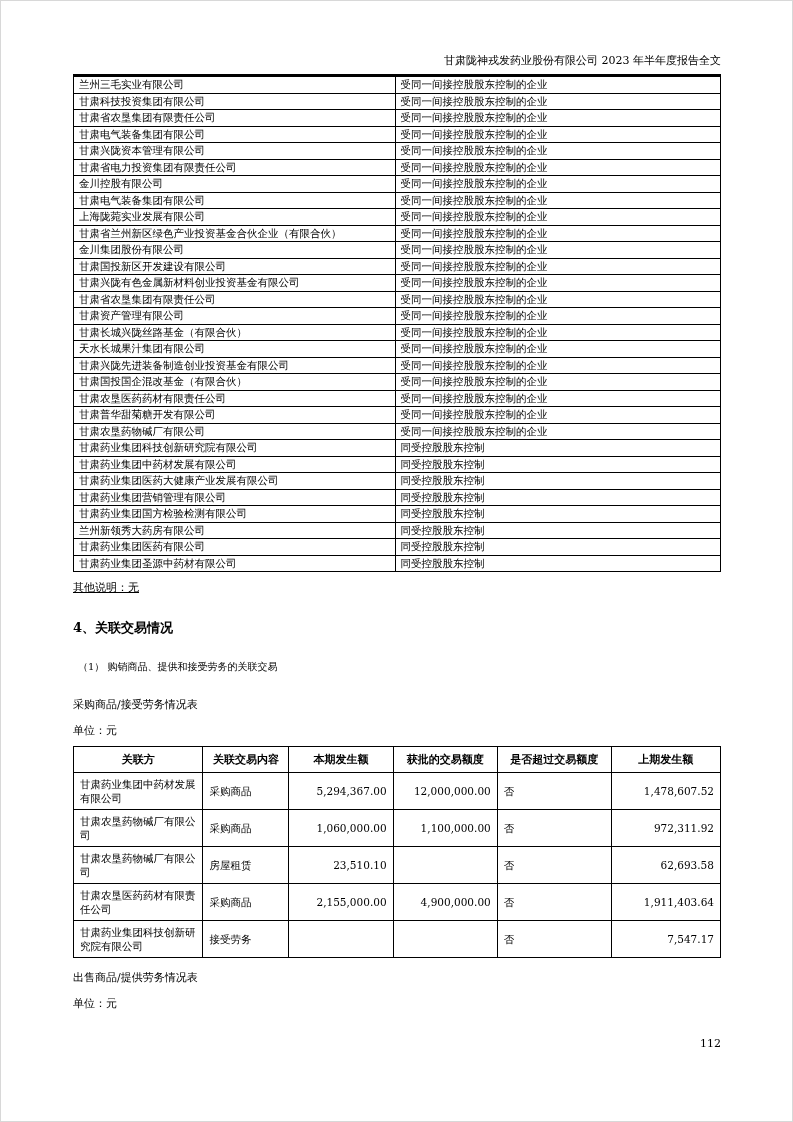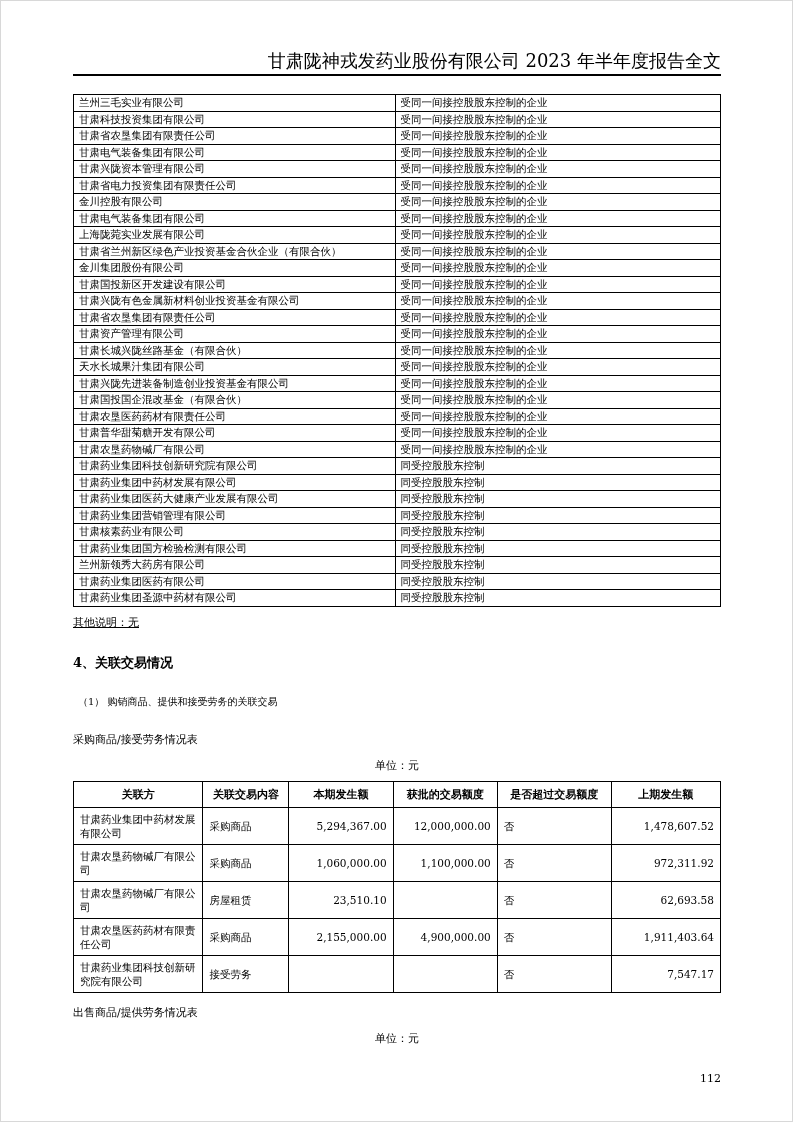--- a/index.html
+++ b/index.html
@@ -9,40 +9,40 @@
     box-sizing:border-box;
     padding:52px 71px 0 72px;
     background:#fff;
     border:1px solid #d8d8d8;
     font-family:"DejaVu Serif","Liberation Serif",serif;
     color:#000;
     overflow:hidden;
   }
   .doc-header {
     text-align:right;
-    font-size:18px;
+    font-size:11px;
     line-height:16px;
     padding-bottom:5px;
     border-bottom:2px solid #000;
   }
   table { width:100%; border-collapse:collapse; table-layout:fixed; }
-  .tbl-related { margin-top:18px; }
+  .tbl-related { }
   .tbl-related td {
     border:1px solid #000;
     font-size:10.5px;
     line-height:13.5px;
     padding:1px 5px;
     white-space:nowrap;
     overflow:hidden;
   }
   .note { font-size:11px; line-height:14px; margin:9px 0 0 0;text-decoration:underline; }
   .h-section { font-size:13px; font-weight:bold; margin:24px 0 0 0; }
   .h-sub { font-size:10px; font-weight:normal; margin:23px 0 16px 5px; }
   .caption { font-size:11px; line-height:14px; margin:24px 0 0 0; }
-  .unit { font-size:11px; line-height:14px; margin:12px 0 0 0; text-align:center; }
+  .unit { font-size:11px; line-height:14px; margin:12px 0 0 0; text-align:left; }
   .tbl-txn { margin-top:8px; }
   .tbl-txn th {
     border:1px solid #000;
     font-size:11px; font-weight:bold;
     text-align:center;
     padding:5px 2px;
   }
   .tbl-txn td {
     border:1px solid #000;
     font-size:10.5px;
@@ -195,24 +195,20 @@
         <tr>
           <td>甘肃药业集团医药大健康产业发展有限公司</td>
           <td>同受控股股东控制</td>
         </tr>
 
         <tr>
           <td>甘肃药业集团营销管理有限公司</td>
           <td>同受控股股东控制</td>
         </tr>
 
-        <tr>
-          <td>甘肃核素药业有限公司</td>
-          <td>同受控股股东控制</td>
-        </tr>
 
         <tr>
           <td>甘肃药业集团国方检验检测有限公司</td>
           <td>同受控股股东控制</td>
         </tr>
 
         <tr>
           <td>兰州新领秀大药房有限公司</td>
           <td>同受控股股东控制</td>
         </tr>

